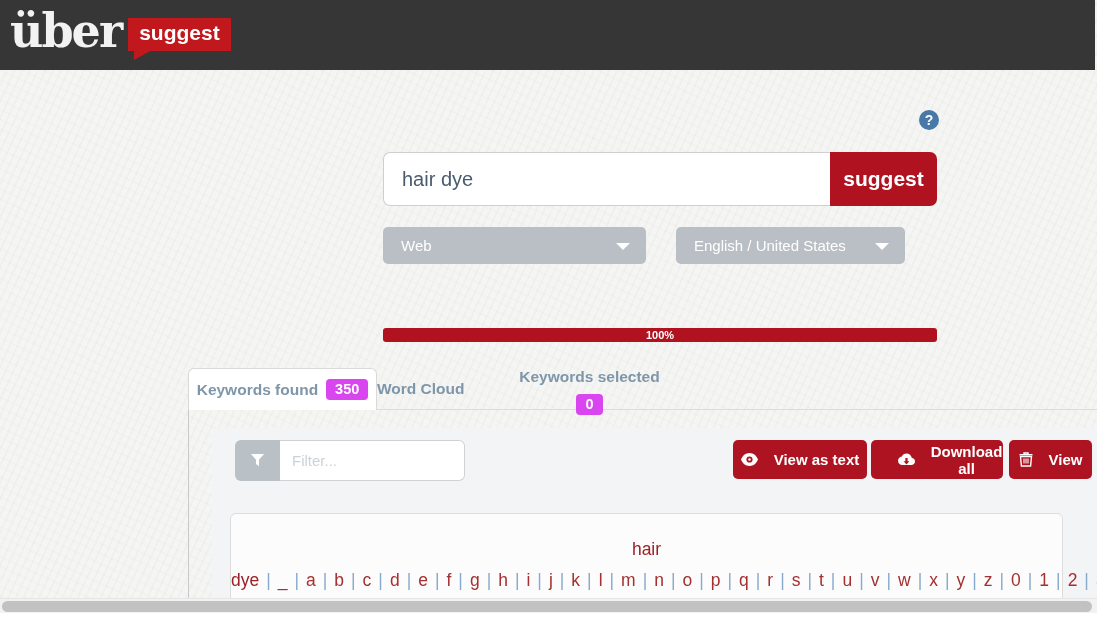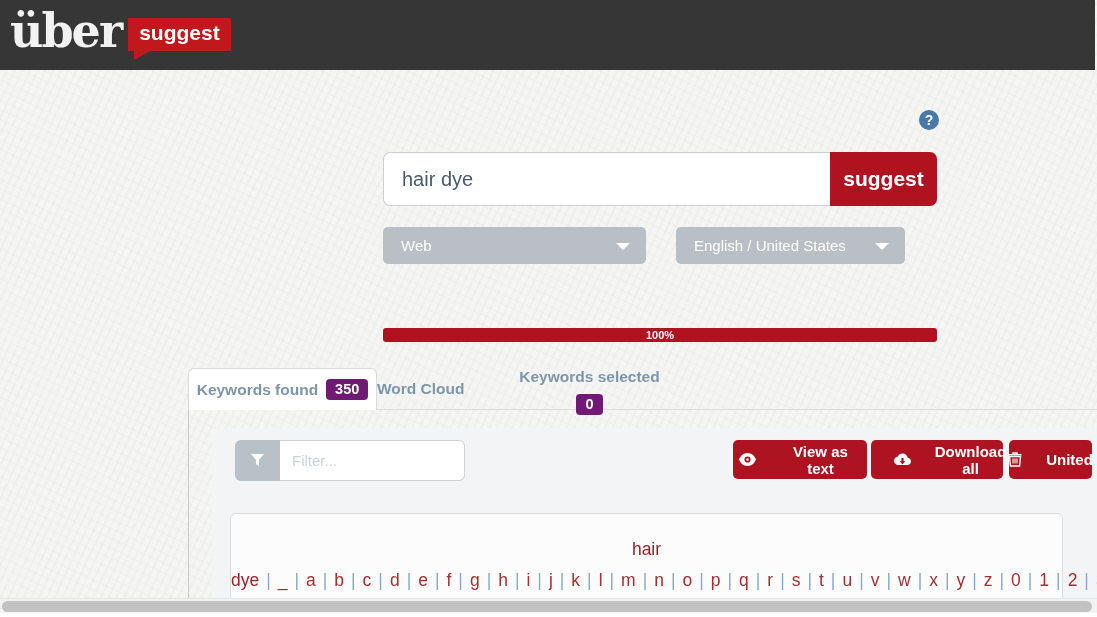--- a/index.html
+++ b/index.html
@@ -85,21 +85,21 @@
     display:flex;align-items:center;justify-content:center;gap:8px;
   }
   .tab-inactive{
     position:absolute;top:368px;height:42px;z-index:3;cursor:pointer;
     display:flex;align-items:center;justify-content:flex-start;gap:8px;
   }
   .tab-wordcloud{left:377px;width:120px;}
   .tab-selected{left:497px;width:185px;flex-direction:column;}
   .tab-label{color:#7e96aa;font-size:15.5px;font-weight:bold;}
   .tab-badge{
-    background:#701a75;color:#ffffff;font-size:14.5px;font-weight:bold;
+    background:#d946ef;color:#ffffff;font-size:14.5px;font-weight:bold;
     padding:2px 9px 3px 9px;border-radius:4px;
   }
   
   .tab-content{
     position:absolute;left:188px;top:409px;width:909px;height:189px;
     border-top:1px solid #dcdcdc;border-left:1px solid #c9c9c9;
     box-sizing:border-box;z-index:1;
   }
   .inner-panel{
     position:absolute;left:212px;top:428px;width:1100px;height:300px;
@@ -116,21 +116,21 @@
     border-radius:0 6px 6px 0;box-sizing:border-box;background:#ffffff;
     font-family:"Liberation Sans",sans-serif;font-size:15px;color:#4a5b6e;
     padding:0 12px;outline:none;
   }
   .filter-input::placeholder{color:#ccd2d8;}
   
   .tool-btn{
     position:absolute;top:440px;height:39px;background:#ae1321;border:none;border-radius:5px;
     color:#ffffff;font-size:15px;font-weight:bold;cursor:pointer;z-index:2;
     font-family:"Liberation Sans",sans-serif;
-    display:flex;align-items:center;justify-content:center;gap:24px;
+    display:flex;align-items:center;justify-content:center;gap:16px;
   }
   .btn-view{left:733px;width:134px;}
   .btn-download{left:871px;width:132px;padding-left:32px;}
   .btn-reset{left:1009px;width:83px;}
   .tool-btn svg{display:block;}
   
   .letters-card{
     position:absolute;left:230px;top:513px;width:833px;height:115px;
     background:#fcfcfd;border:1px solid #dddddd;border-radius:6px;
     box-sizing:border-box;z-index:2;text-align:center;padding-top:20px;
@@ -227,21 +227,21 @@
 </button>
 <button class="tool-btn btn-reset">
   <span>
     <svg width="14" height="15" viewBox="0 0 14 15">
       <path d="M1.5 4.5h11L11.6 14H2.4z" fill="none" stroke="#ffffff" stroke-width="1.4"></path>
       <path d="M0.5 2.7h13" stroke="#ffffff" stroke-width="1.4"></path>
       <path d="M5 2.5V1h4v1.5" fill="none" stroke="#ffffff" stroke-width="1.4"></path>
       <path d="M5 6.5v5M7 6.5v5M9 6.5v5" stroke="#ffffff" stroke-width="1.1"></path>
     </svg>
   </span>
-  <span>United</span>
+  <span>View</span>
 </button>
 
 <div class="letters-card">
   <div><a class="seed">hair dye</a><span class="sep">|</span><a class="tok">_</a><span class="sep">|</span><a class="tok">a</a><span class="sep">|</span><a class="tok">b</a><span class="sep">|</span><a class="tok">c</a><span class="sep">|</span><a class="tok">d</a><span class="sep">|</span><a class="tok">e</a><span class="sep">|</span><a class="tok">f</a><span class="sep">|</span><a class="tok">g</a><span class="sep">|</span><a class="tok">h</a><span class="sep">|</span><a class="tok">i</a><span class="sep">|</span><a class="tok">j</a><span class="sep">|</span><a class="tok">k</a><span class="sep">|</span><a class="tok">l</a><span class="sep">|</span><a class="tok">m</a><span class="sep">|</span><a class="tok">n</a><span class="sep">|</span><a class="tok">o</a><span class="sep">|</span><a class="tok">p</a><span class="sep">|</span><a class="tok">q</a><span class="sep">|</span><a class="tok">r</a><span class="sep">|</span><a class="tok">s</a><span class="sep">|</span><a class="tok">t</a><span class="sep">|</span><a class="tok">u</a><span class="sep">|</span><a class="tok">v</a><span class="sep">|</span><a class="tok">w</a><span class="sep">|</span><a class="tok">x</a><span class="sep">|</span><a class="tok">y</a><span class="sep">|</span><a class="tok">z</a><span class="sep">|</span><a class="tok">0</a><span class="sep">|</span><a class="tok">1</a><span class="sep">|</span><a class="tok">2</a><span class="sep">|</span><a class="tok">3</a></div>
   <div><a class="tok">8</a><span class="sep">|</span><a class="tok">9</a></div>
 </div>
 
 <div class="hscroll-track">
   <div class="hscroll-thumb"></div>
 </div>

